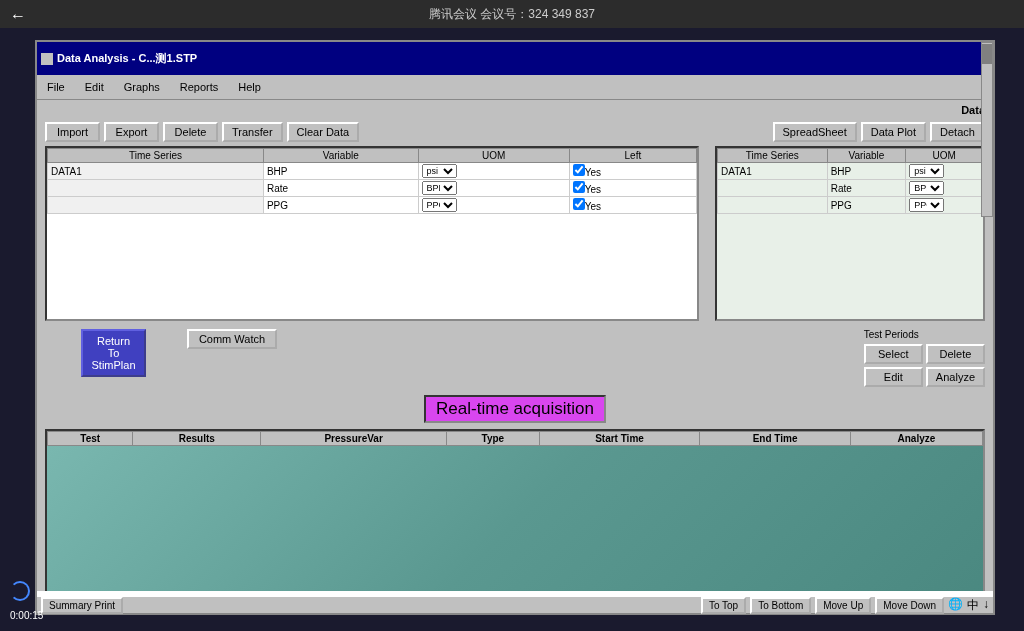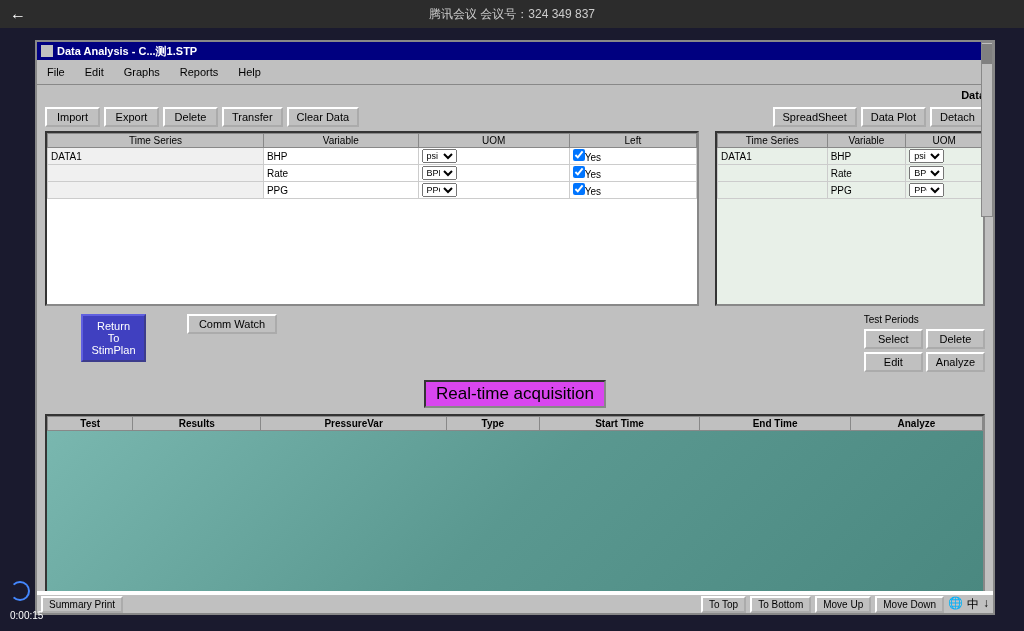--- a/index.html
+++ b/index.html
@@ -42,21 +42,21 @@
       left: 35px;
       width: 960px;
       height: 575px;
       background: #c0c0c0;
       border: 2px solid #888;
     }
 
     .window-title-bar {
       background: #000080;
       color: white;
-      height: 18px;
+      height: 33px;
       display: flex;
       align-items: center;
       padding: 8px 4px;
       font-size: 11px;
       font-weight: bold;
     }
 
     .window-icon {
       width: 12px;
       height: 12px;
@@ -266,21 +266,21 @@
       position: absolute;
       bottom: 0;
       left: 0;
       width: 100%;
       height: 22px;
       background: #c0c0c0;
       display: flex;
       align-items: center;
       gap: 4px;
       padding: 0 4px;
-      border-top: 4px solid #ffffff;
+      border-top: 6px solid #ffffff;
     }
 
     .timer-circle {
       position: absolute;
       left: 10px;
       bottom: 30px;
       width: 20px;
       height: 20px;
       border: 2px solid #4488ff;
       border-radius: 50%;

